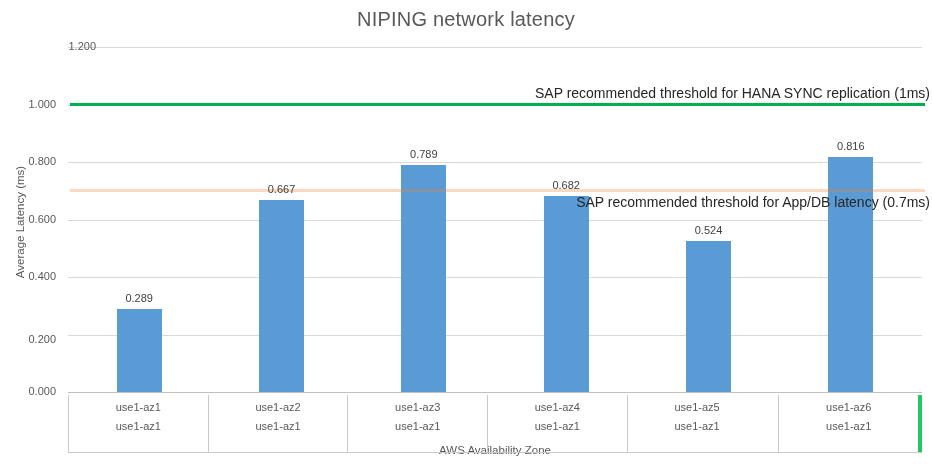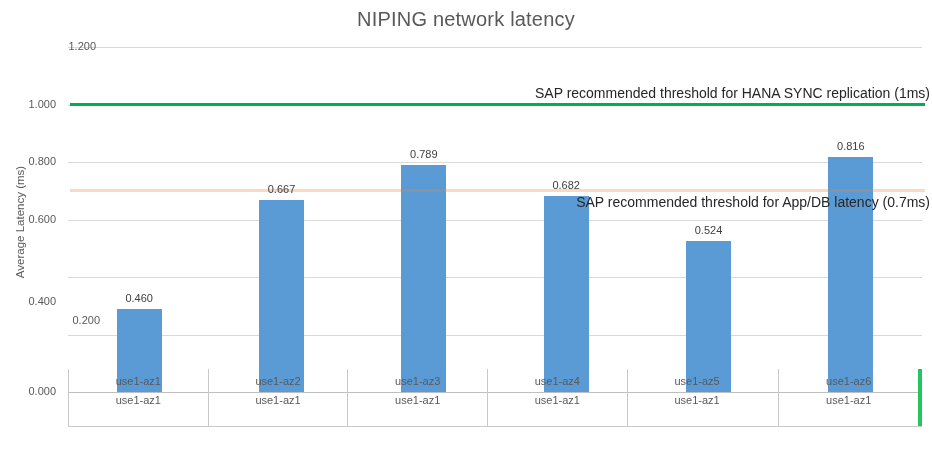--- a/index.html
+++ b/index.html
@@ -11,52 +11,52 @@
     white-space:nowrap;font-size:11.5px;color:#595959;}
   .x-axis-title{position:absolute;left:68px;width:854px;top:444px;text-align:center;
     font-size:11.5px;color:#595959;}
   .gridline{position:absolute;height:1px;background:#D9D9D9;z-index:1;}
   .gridline.axis-line{background:#BFBFBF;}
   .ytick{position:absolute;left:0;width:56px;text-align:right;font-size:11px;color:#595959;z-index:1;}
   .bar{position:absolute;z-index:2;}
   .bar-value-label{position:absolute;width:70px;text-align:center;font-size:11px;color:#404040;z-index:6;}
   .threshold-line{position:absolute;height:3px;z-index:4;}
   .threshold-label{position:absolute;right:2px;white-space:nowrap;font-size:14px;color:#262626;z-index:6;}
-  .category-axis{position:absolute;left:68px;top:369px;width:854px;height:58px;display:flex;
+  .category-axis{position:absolute;left:68px;top:395px;width:854px;height:58px;display:flex;
     border-bottom:1px solid #C9C9C9;box-sizing:border-box;z-index:3;}
   .category-cell{flex:1 1 0;border-left:1px solid #C9C9C9;box-sizing:border-box;
     display:flex;flex-direction:column;align-items:center;}
   .category-cell:last-child{border-right:4px solid #22c55e;margin-left:12px;}
   .cat-row-1{margin-top:6px;font-size:11px;color:#595959;}
   .cat-row-2{margin-top:7px;font-size:11px;color:#595959;}
 </style>
 </head>
 <body>
 
 <div class="chart">
   <div class="chart-title">NIPING network latency</div>
   <div class="y-axis-title">Average Latency (ms)</div>
 
   <div id="plot-layer">
       <div class="gridline axis-line" style="left: 68px; width: 854px; top: 392px;"></div>
       <div class="ytick" style="top: 385px;">0.000</div>
       <div class="gridline" style="left: 68px; width: 854px; top: 334.5px;"></div>
-      <div class="ytick" style="top: 314px; padding-left: 44px;">0.200</div>
+      <div class="ytick" style="top: 333px;">0.200</div>
       <div class="gridline" style="left: 68px; width: 854px; top: 277px;"></div>
-      <div class="ytick" style="top: 270px; margin-top: 25px;">0.400</div>
+      <div class="ytick" style="top: 270px;">0.400</div>
       <div class="gridline" style="left: 68px; width: 854px; top: 219.5px;"></div>
       <div class="ytick" style="top: 212.5px;">0.600</div>
       <div class="gridline" style="left: 68px; width: 854px; top: 162px;"></div>
       <div class="ytick" style="top: 155px;">0.800</div>
       <div class="gridline" style="left: 68px; width: 854px; top: 104.5px;"></div>
       <div class="ytick" style="top: 97.5px;">1.000</div>
       <div class="gridline" style="left: 68px; width: 854px; top: 47px;"></div>
       <div class="ytick" style="top: 40px; margin-left: 40px;">1.200</div>
       <div class="bar" style="left: 116.7px; width: 45px; top: 308.9px; height: 83.1px; background: rgb(91, 155, 213);"></div>
-      <div class="bar-value-label" style="left: 104.2px; top: 291.9px;">0.460</div>
+      <div class="bar-value-label" style="left: 104.2px; top: 291.9px;">0.289</div>
       <div class="bar" style="left: 259px; width: 45px; top: 200.2px; height: 191.8px; background: rgb(91, 155, 213);"></div>
       <div class="bar-value-label" style="left: 246.5px; top: 183.2px;">0.667</div>
       <div class="bar" style="left: 401.3px; width: 45px; top: 165.2px; height: 226.8px; background: rgb(91, 155, 213);"></div>
       <div class="bar-value-label" style="left: 388.8px; top: 148.2px;">0.789</div>
       <div class="bar" style="left: 543.7px; width: 45px; top: 195.9px; height: 196.1px; background: rgb(91, 155, 213);"></div>
       <div class="bar-value-label" style="left: 531.2px; top: 178.9px;">0.682</div>
       <div class="bar" style="left: 686px; width: 45px; top: 241.3px; height: 150.7px; background: rgb(91, 155, 213);"></div>
       <div class="bar-value-label" style="left: 673.5px; top: 224.3px;">0.524</div>
       <div class="bar" style="left: 828.3px; width: 45px; top: 157.4px; height: 234.6px; background: rgb(91, 155, 213);"></div>
       <div class="bar-value-label" style="left: 815.8px; top: 140.4px;">0.816</div>
@@ -85,13 +85,14 @@
       </div>
       <div class="category-cell">
         <div class="cat-row-1">use1-az5</div>
         <div class="cat-row-2">use1-az1</div>
       </div>
       <div class="category-cell">
         <div class="cat-row-1">use1-az6</div>
         <div class="cat-row-2">use1-az1</div>
       </div>
     </div>
+  <div class="x-axis-title">AWS Availability Zone</div>
 </div>
 
 </body></html>

